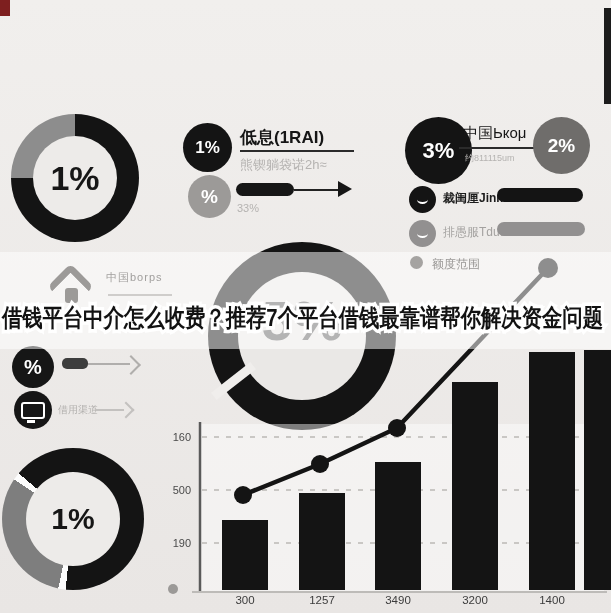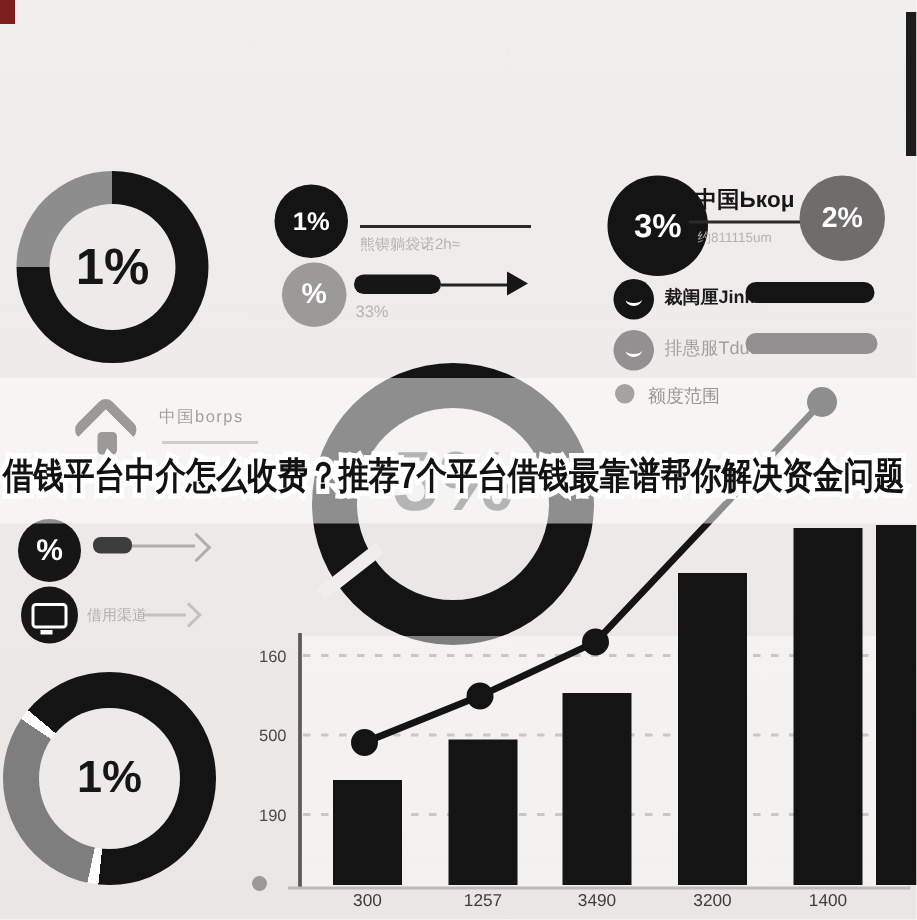--- a/index.html
+++ b/index.html
@@ -34,27 +34,27 @@
   .badge-pct-row{left:12px;top:346px;width:42px;height:42px;background:#161616;font-size:20px;}
   .badge-monitor{left:14px;top:391px;width:38px;height:38px;background:#161616;}
   .badge-r1{left:409px;top:186px;width:27px;height:27px;background:#141414;}
   .badge-r2{left:409px;top:220px;width:27px;height:27px;background:#929090;}
   .smile{width:11px;height:7px;border-bottom:2.5px solid #fff;border-radius:50%;}
   .monitor{width:20px;height:13px;border:2.5px solid #fff;border-radius:3px;position:relative;}
   .monitor:after{content:"";position:absolute;left:4px;bottom:-6px;width:8px;height:2.5px;background:#fff;}
   
   .mid-title{left:240px;top:126px;font-size:17px;font-weight:800;}
   .mid-underline{left:240px;top:150px;width:114px;height:2px;background:#2b2b2b;}
-  .mid-note{left:240px;top:156px;font-size:10px;color:#b5b3b1;}
+  .mid-note{left:240px;top:156px;font-size:13px;color:#b5b3b1;}
   .mid-bar{left:236px;top:183px;width:58px;height:13px;border-radius:7px;background:#161616;}
   .mid-arrow-line{left:294px;top:189px;width:44px;height:2px;background:#222;}
   .mid-arrow-head{left:338px;top:181px;width:0;height:0;border-left:14px solid #161616;border-top:8px solid transparent;border-bottom:8px solid transparent;}
   .mid-33{left:237px;top:202px;font-size:11px;color:#b5b3b1;}
   
-  .r-title{left:463px;top:124px;font-size:15px;font-weight:700;}
+  .r-title{left:463px;top:124px;font-size:15px;font-weight:400;}
   .r-underline{left:459px;top:147px;width:102px;height:2px;background:#2b2b2b;}
   .r-note{left:465px;top:152px;font-size:9px;color:#b5b3b1;}
   .r1-label{left:443px;top:190px;font-size:12px;font-weight:800;color:#1c1c1c;}
   .r1-bar{left:497px;top:188px;width:86px;height:14px;border-radius:7px;background:#141414;}
   .r2-label{left:443px;top:224px;font-size:12px;color:#a3a19f;}
   .r2-bar{left:497px;top:222px;width:88px;height:14px;border-radius:7px;background:#929090;}
   
   .l-bar{left:62px;top:358px;width:26px;height:11px;border-radius:5px;background:#3d3d3d;}
   .l-line1{left:88px;top:363px;width:42px;height:2px;background:#b0aeac;}
   .chev{width:12px;height:12px;border-top:2.5px solid #b0aeac;border-right:2.5px solid #b0aeac;transform:rotate(45deg);}
@@ -84,20 +84,21 @@
 <div class="stage">
 
   <div class="abs red-corner"></div>
   <div class="abs edge-bar"></div>
 
   <div class="abs donut donut-tl">
     <div class="hole">1%</div>
   </div>
 
   <div class="abs badge badge-1pct">1%</div>
+  <div class="abs mid-title">低息(1RAI)</div>
   <div class="abs mid-underline"></div>
   <div class="abs mid-note">熊锲躺袋诺2h≈</div>
   <div class="abs badge badge-pct">%</div>
   <div class="abs mid-bar"></div>
   <div class="abs mid-arrow-line"></div>
   <div class="abs mid-arrow-head"></div>
   <div class="abs mid-33">33%</div>
 
   <div class="abs badge badge-3">3%</div>
   <div class="abs r-title">中国Ькoμ</div>

